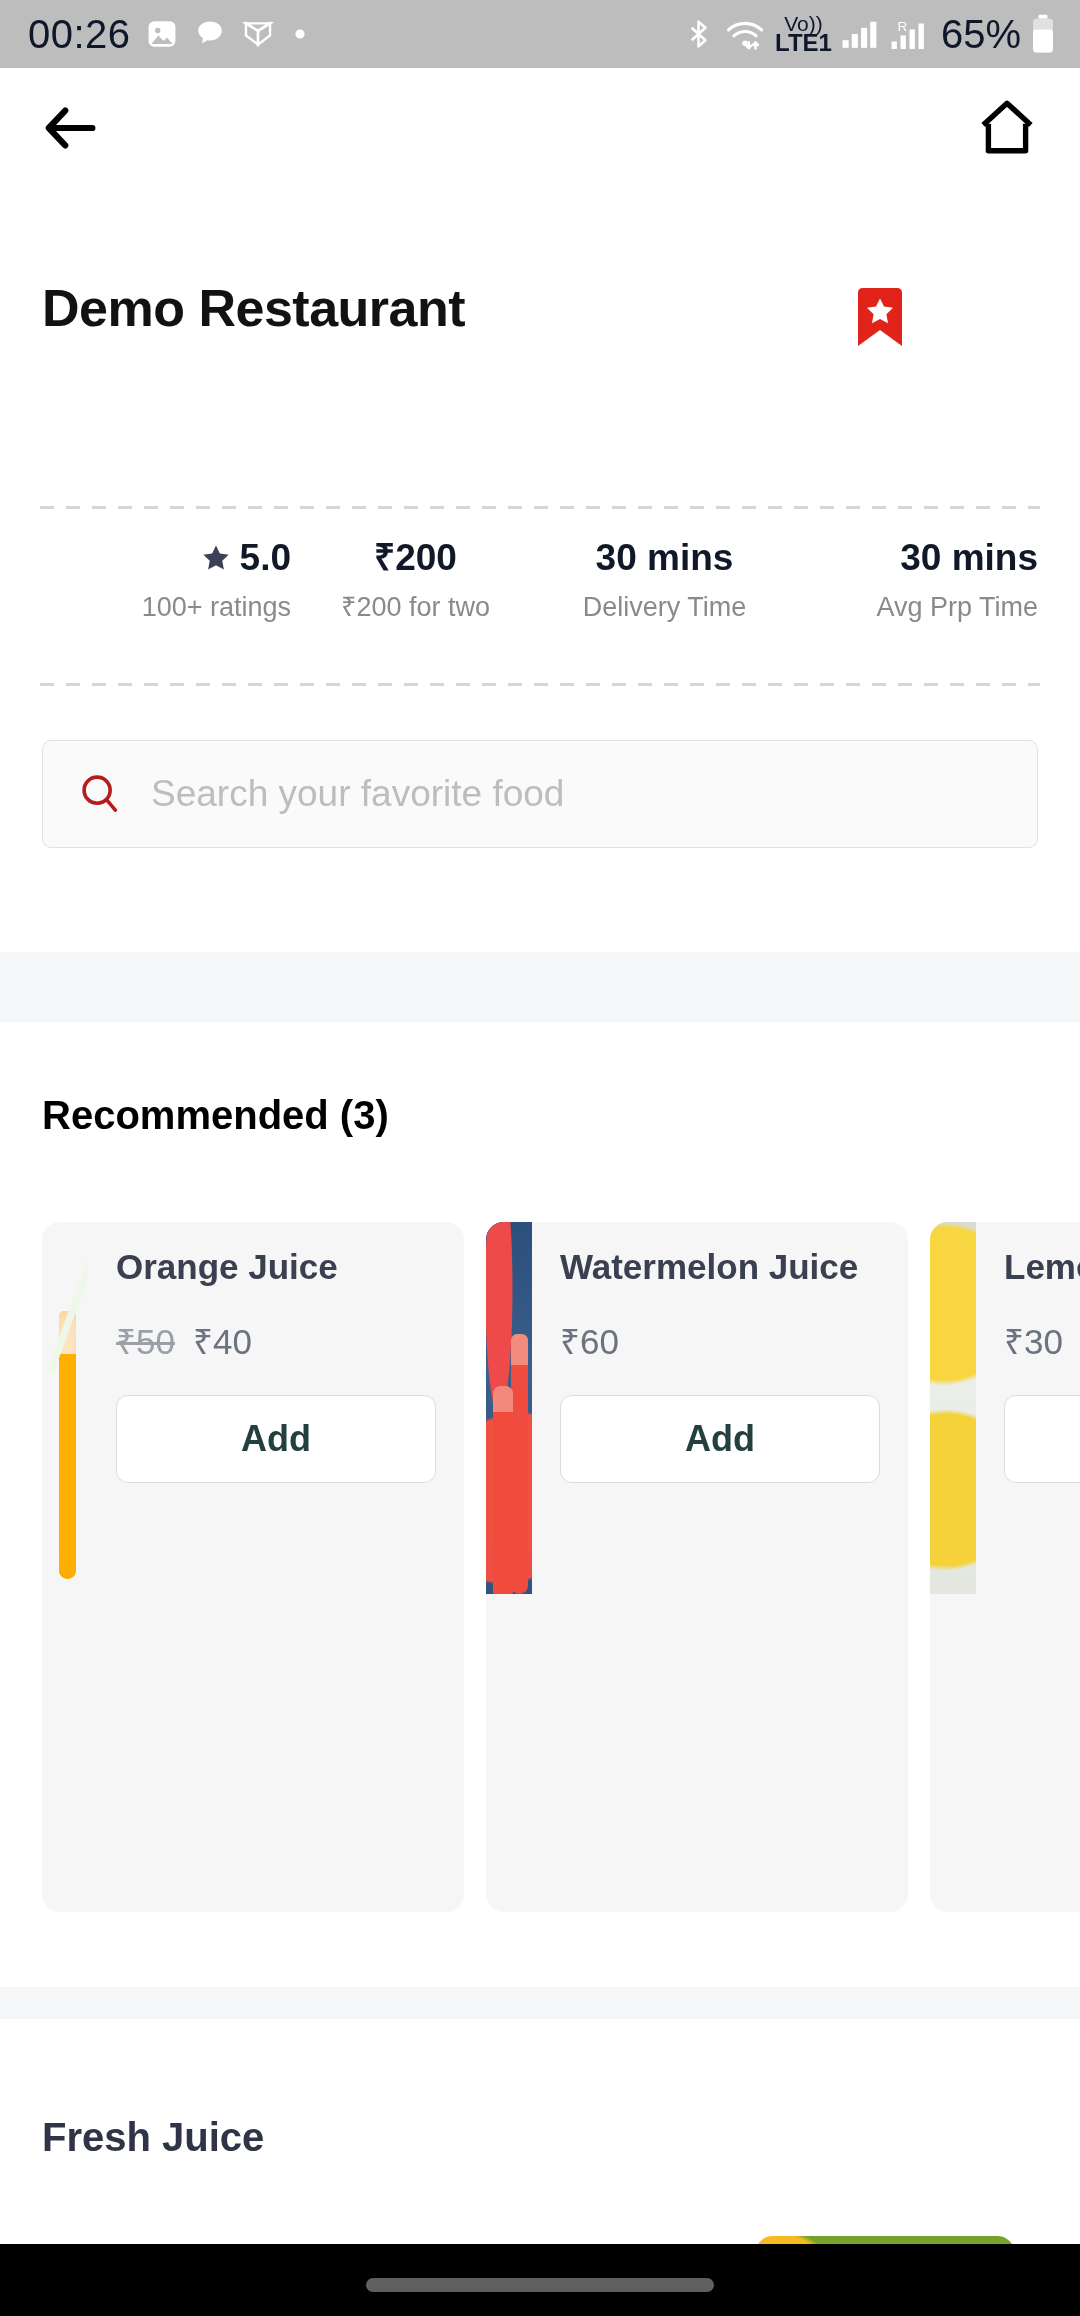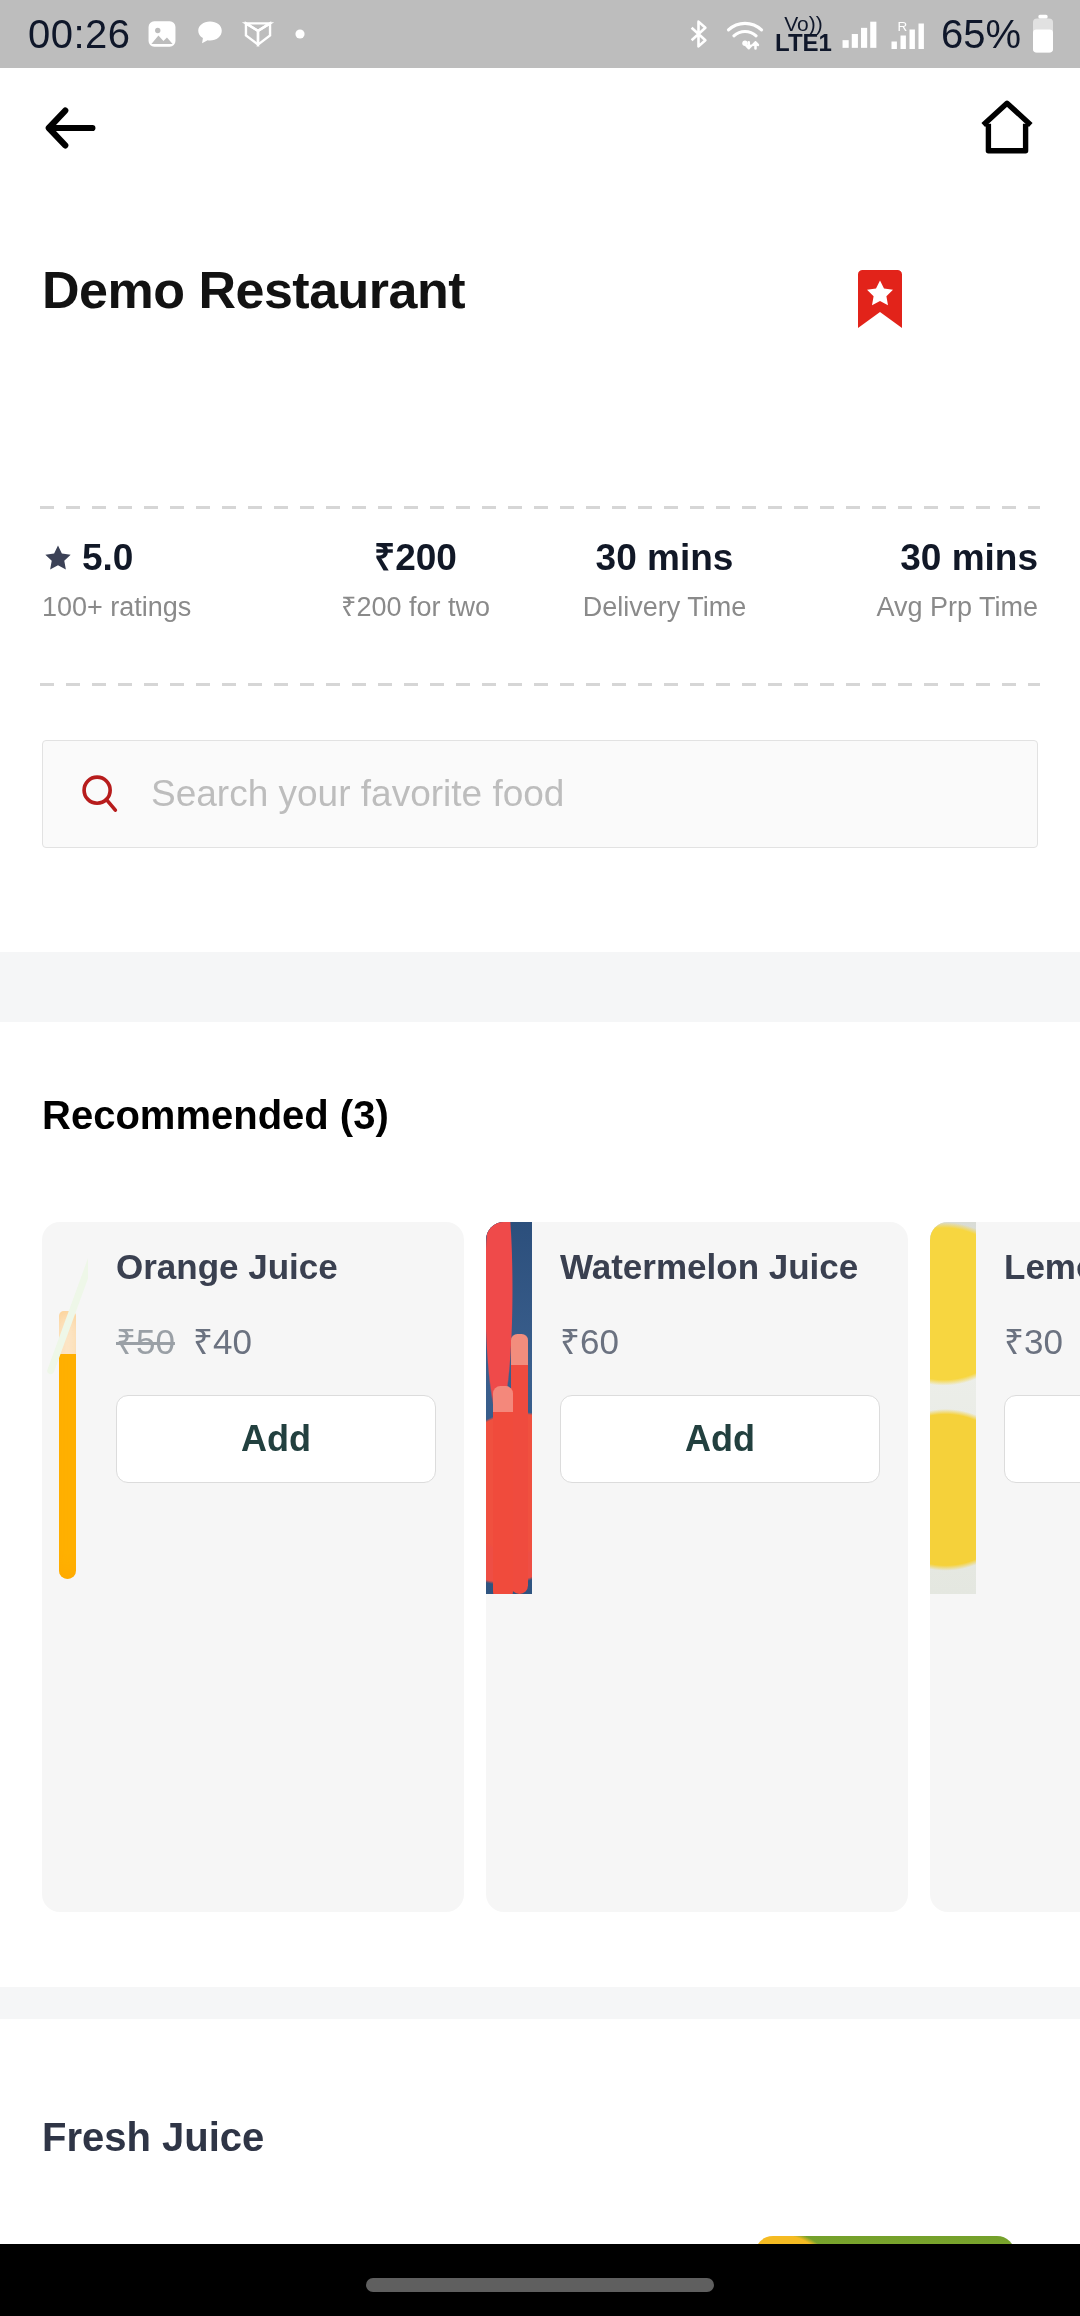--- a/index.html
+++ b/index.html
@@ -24,44 +24,44 @@
   .ico { display: inline-flex; align-items: center; justify-content: center; }
 
   
   .topnav {
     position: absolute; top: 68px; left: 0; width: 1080px; height: 120px;
     display: flex; align-items: center; justify-content: space-between;
     padding: 0 42px;
   }
 
   
-  .titleblock { position: absolute; top: 262px; left: 0; width: 948px; padding: 0 42px; }
+  .titleblock { position: absolute; top: 280px; left: 0; width: 948px; padding: 0 42px; }
   .title-row { display: flex; align-items: flex-start; justify-content: space-between; }
   .rest-name { font-size: 52px; font-weight: 700; color: #121212; letter-spacing: -0.5px; line-height: 1.1; }
   .rest-sub { font-size: 36px; color: #9e9e9e; margin-top: 30px; line-height: 1.1; }
   .bookmark { width: 52px; height: 62px; flex: none; margin-top: 6px; }
 
   
   .dash {
     position: absolute; left: 40px; width: 1000px; height: 3px;
     background-image: repeating-linear-gradient(to right,#d6d6d6 0 14px,transparent 14px 26px);
   }
   .dash-top { top: 506px; }
   .dash-bot { top: 683px; }
   .stats { position: absolute; top: 538px; left: 0; width: 1080px; display: flex; padding: 0 42px; }
   .stat { flex: 1; display: flex; flex-direction: column; align-items: center; }
-  .stat:first-child { align-items: flex-start; }
+  .stat:first-child { align-items: flex-end; }
   .stat:last-child { align-items: flex-end; }
   .stat-val { font-size: 37px; font-weight: 700; color: #111827; display: flex; align-items: center; gap: 8px; line-height: 1.1; }
   .stat-lbl { font-size: 27px; color: #8a8a8a; margin-top: 14px; line-height: 1.1; }
 
   
   .search {
     position: absolute; top: 740px; left: 42px; width: 996px; height: 108px;
-    border: 1.5px solid #e2e2e2; border-radius: 4px; background: #fafafa;
+    border: 1.5px solid #e2e2e2; border-radius: 9px; background: #fafafa;
     display: flex; align-items: center; padding: 12px 34px; gap: 28px;
   }
   .search-ph { font-size: 37px; color: #bdbdbd; line-height: 1.1; }
 
   
   .band { position: absolute; left: 0; width: 1080px; background: #f5f6f7; }
   .band-1 { top: 952px; height: 70px; }
   .band-2 { top: 1987px; height: 32px; }
 
   

